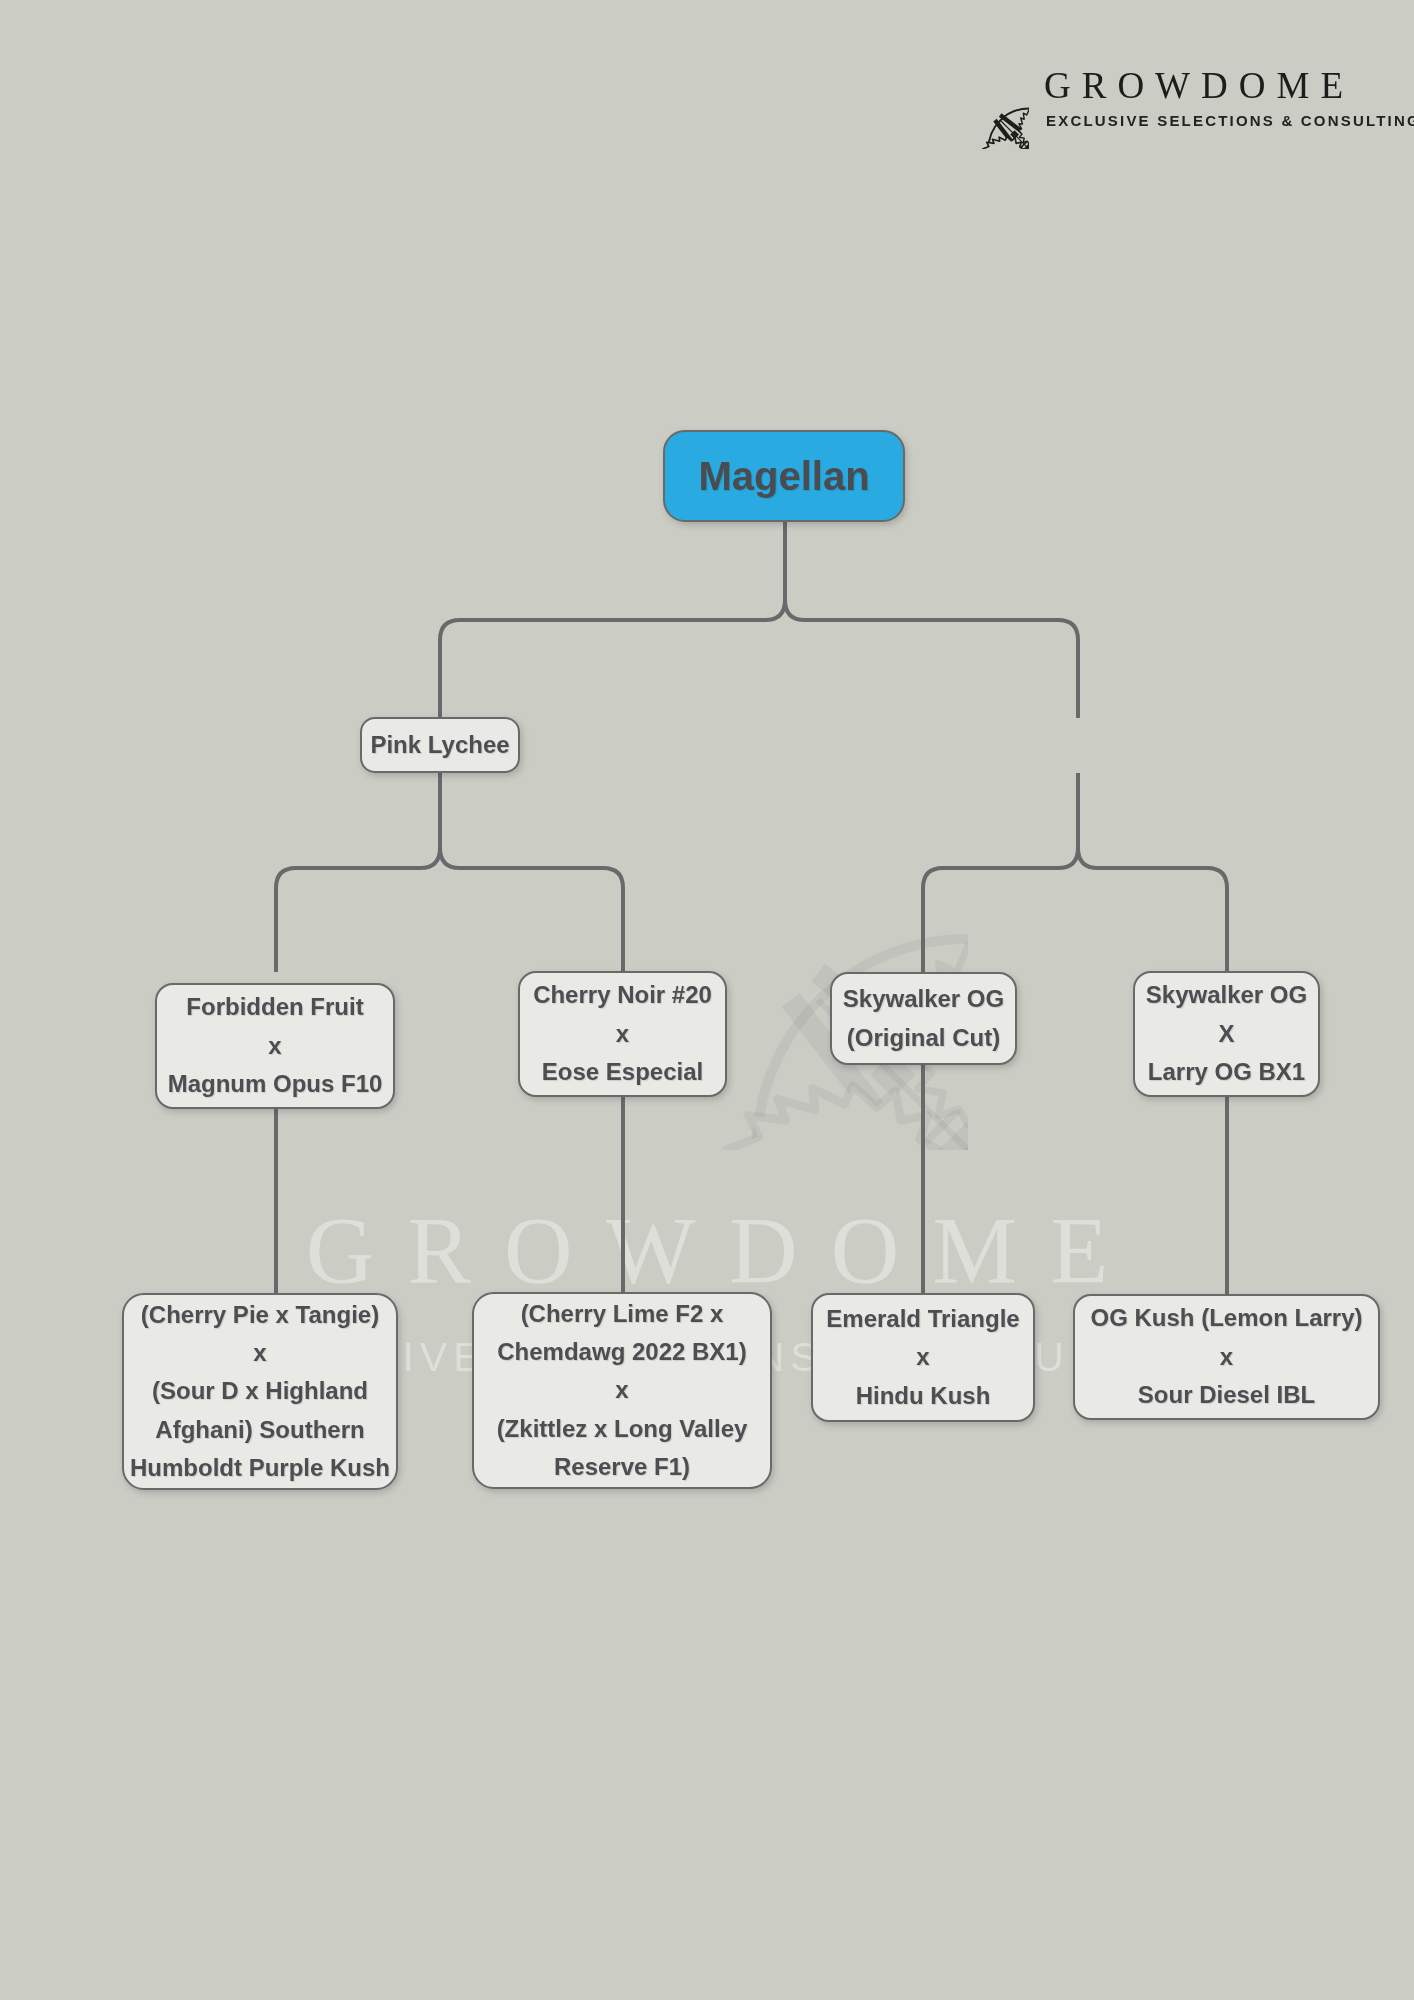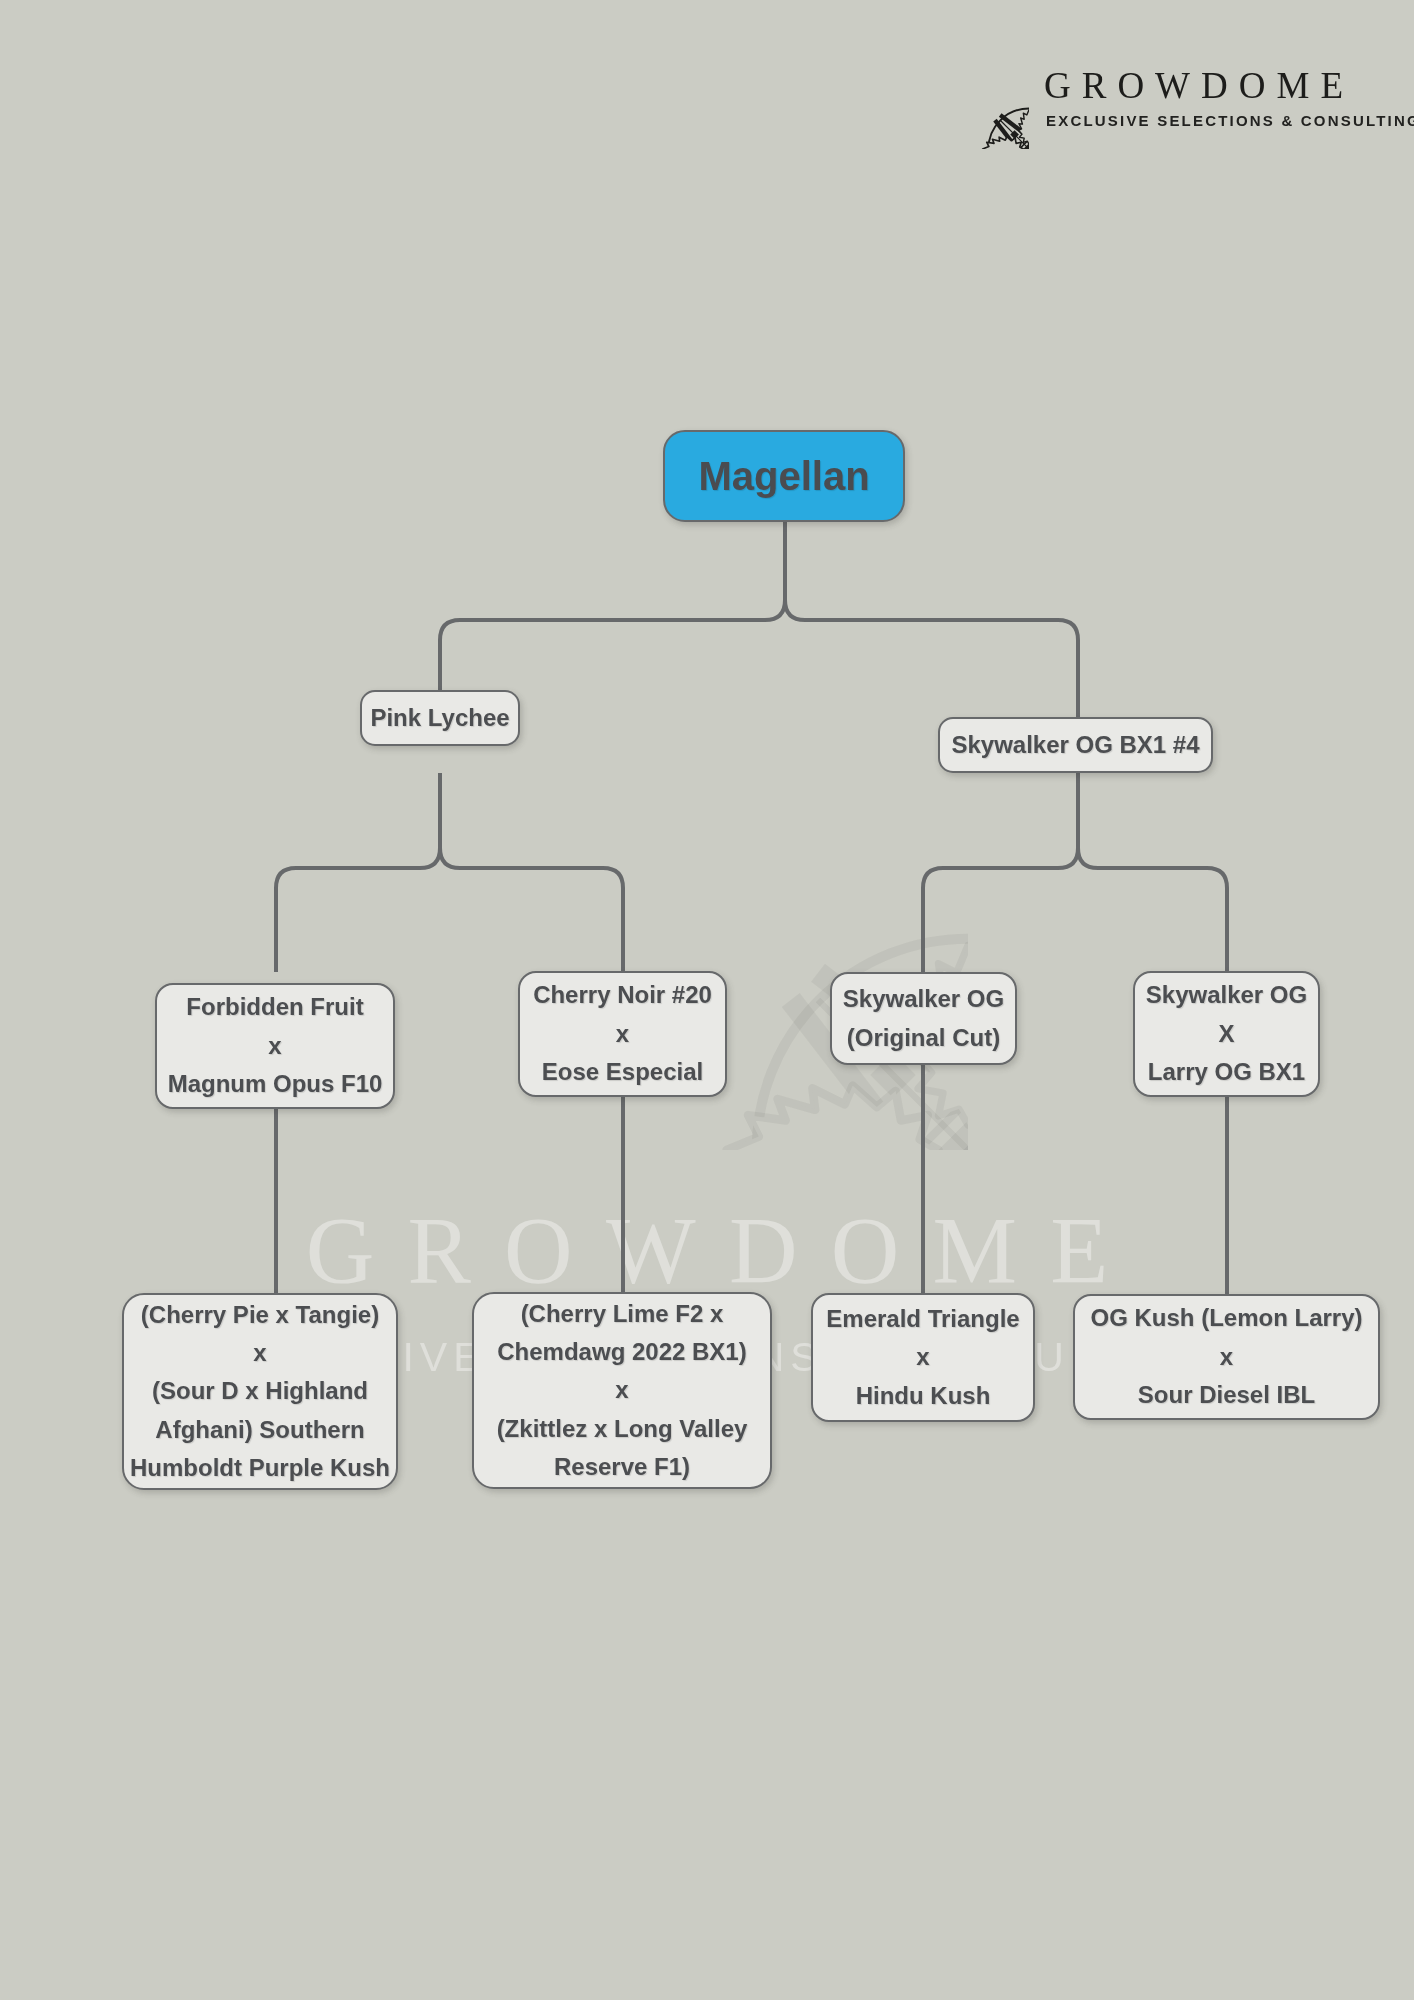--- a/index.html
+++ b/index.html
@@ -65,21 +65,21 @@
     border-radius:18px;
     color:var(--node-text);
     font-weight:700;font-size:24px;line-height:1.6;
     white-space:pre-line;
     box-shadow:2px 3px 6px rgba(50,50,45,0.22);
     text-shadow:1px 1px 1px rgba(0,0,0,0.13);
     padding:0 6px;
   }
   .n-magellan{left:663px;top:430px;width:242px;height:92px;background:var(--root-fill);
     font-size:40px;border-radius:22px;color:#4a4c50;}
-  .n-pink-lychee{left:360px;top:690px;width:160px;height:56px;border-radius:15px;}
+  .n-pink-lychee{left:360px;top:717px;width:160px;height:56px;border-radius:15px;}
   .n-skywalker-bx1{left:938px;top:717px;width:275px;height:56px;border-radius:15px;}
   .n-forbidden-magnum{left:155px;top:971px;width:240px;height:126px;margin-top:12px;}
   .n-cherry-noir{left:518px;top:971px;width:209px;height:126px;}
   .n-skywalker-original{left:830px;top:972px;width:187px;height:93px;}
   .n-skywalker-larry{left:1133px;top:971px;width:187px;height:126px;}
   .n-cherry-pie{left:122px;top:1293px;width:276px;height:197px;border-radius:22px;}
   .n-cherry-lime{left:472px;top:1292px;width:300px;height:197px;border-radius:22px;}
   .n-emerald{left:811px;top:1293px;width:224px;height:129px;}
   .n-ogkush{left:1073px;top:1294px;width:307px;height:126px;}
   .emblem-leaf{fill:var(--bg);stroke:currentColor;stroke-width:1.6;stroke-linejoin:round;}
@@ -152,21 +152,20 @@
     <path d="M 923 973 L 923 888 Q 923 868 943 868 L 1058 868 Q 1078 868 1078 848 L 1078 773"></path>
     <path d="M 1227 972 L 1227 888 Q 1227 868 1207 868 L 1098 868 Q 1078 868 1078 848 L 1078 773"></path>
     <path d="M 276 1097 L 276 1294"></path>
     <path d="M 623 1097 L 623 1293"></path>
     <path d="M 923 1065 L 923 1294"></path>
     <path d="M 1227 1097 L 1227 1295"></path>
   </svg>
 
   <div class="node n-magellan">Magellan</div>
   <div class="node n-pink-lychee">Pink Lychee</div>
-  <div class="node n-skywalker-bx1">Skywalker OG BX1 #4</div>
   <div class="node n-forbidden-magnum">Forbidden Fruit
 x
 Magnum Opus F10</div>
   <div class="node n-cherry-noir">Cherry Noir #20
 x
 Eose Especial</div>
   <div class="node n-skywalker-original">Skywalker OG
 (Original Cut)</div>
   <div class="node n-skywalker-larry">Skywalker OG
 X

